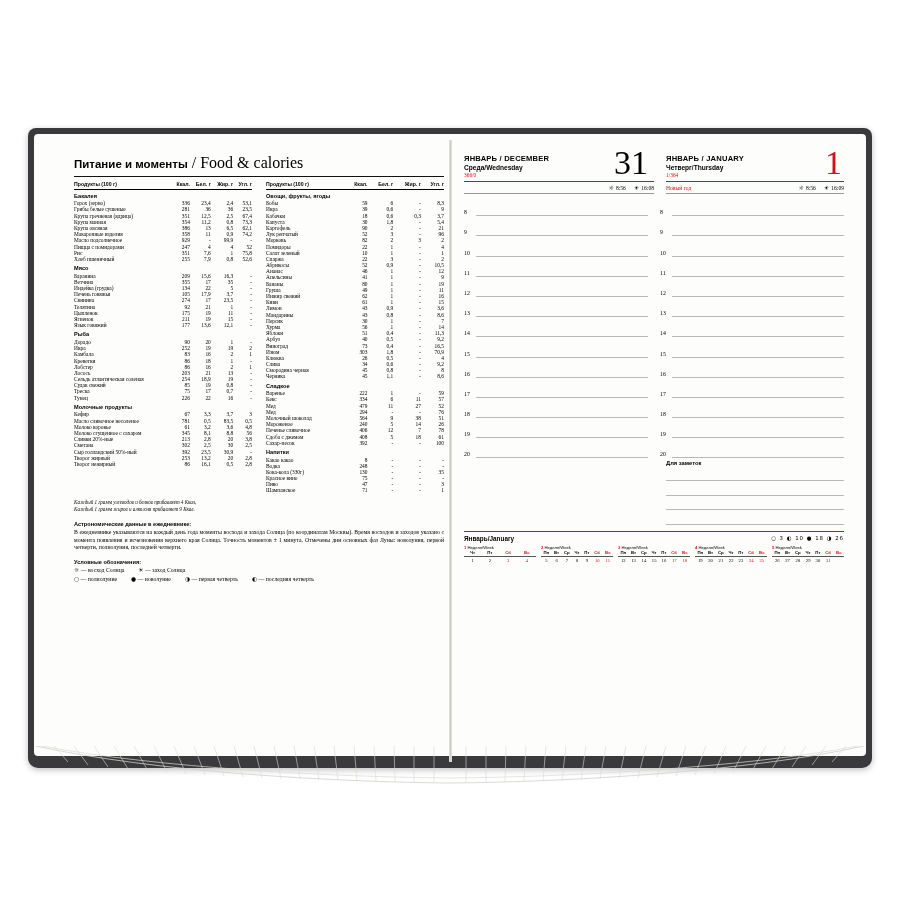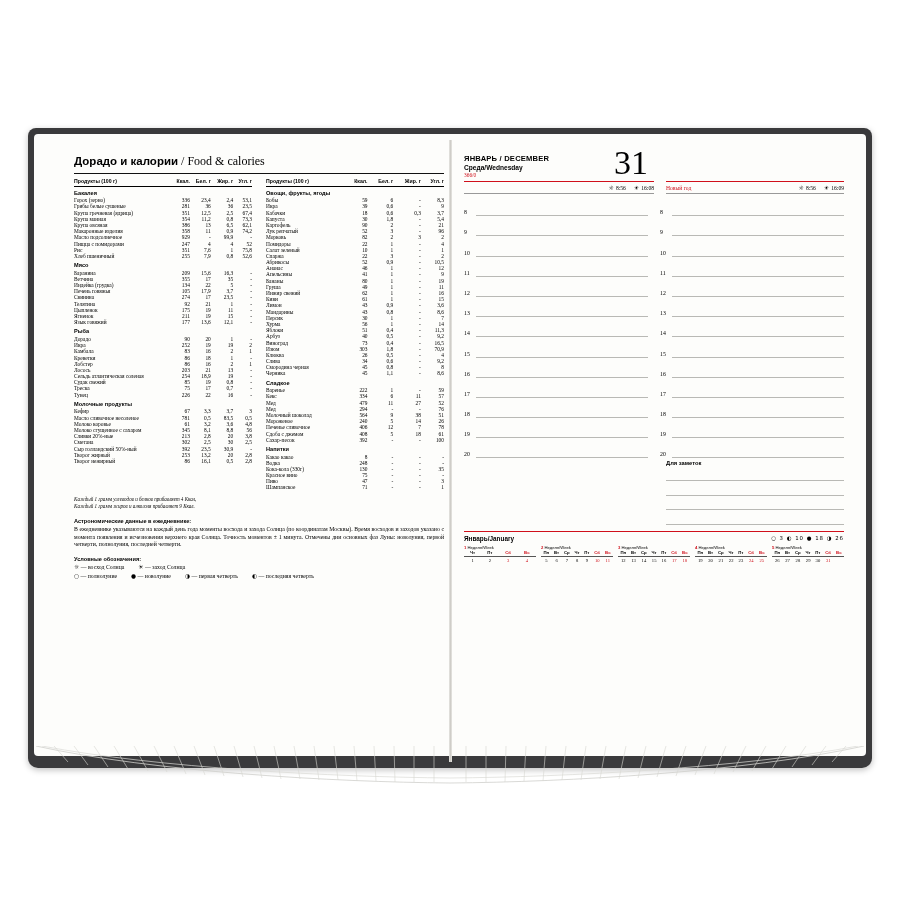--- a/index.html
+++ b/index.html
@@ -39,21 +39,21 @@
 
   
   .left {
     position:absolute; left:40px; top:20px; width:370px; height:590px;
     color:#000;
   }
   .left h1 {
     font-family:"Liberation Sans", sans-serif;
     font-size:11.5px; font-weight:bold; margin:0 0 4px 0;
   }
-  .left h1 .en { font-weight:normal; font-family:"Liberation Serif", serif; font-size:12px;}
+  .left h1 .en { font-weight:normal; font-family:"Liberation Serif", serif; font-size:16px;}
   .rule { height:1px; background:#111; margin:0 0 4px 0; }
 
   .cols { display:flex; gap:14px; }
   .col { width:178px; }
 
   table.food { width:100%; border-collapse:collapse; font-size:5.2px; line-height:1.0;}
   table.food th {
     font-family:"Liberation Sans", sans-serif;
     font-size:5.2px; font-weight:bold; text-align:right; padding:1px 0 2px 0;
     border-bottom:0.7px solid #000; white-space:nowrap;
@@ -149,21 +149,21 @@
 </head>
 <body>
 
 <div class="page">
   <div class="diary">
     <div class="paper">
       <div class="spine"></div>
 
       <div class="left">
         <h1>
-          <span>Дорадо и калории</span><span class="en"> / Food &amp; calories</span>
+          <span>Питание и моменты</span><span class="en"> / Food &amp; calories</span>
         </h1>
         <div class="rule"></div>
 
         <div class="cols">
           <div class="col">
             <table class="food">
               <thead>
                   <tr>
                 <th class="nm">Продукты (100 г)</th>
                 <th>Ккал.</th>
@@ -809,20 +809,26 @@
         </div>
       </div>
 
       <div class="right">
         <div class="rhead">
           <div class="rhalf">
             <div class="mname">ЯНВАРЬ / DECEMBER</div>
             <div class="dow">Среда/Wednesday</div>
             <div class="dcount">366/0</div>
             <div class="bignum">31</div>
+          </div>
+          <div class="rhalf r2">
+            <div class="mname">ЯНВАРЬ / JANUARY</div>
+            <div class="dow">Четверг/Thursday</div>
+            <div class="dcount">1/364</div>
+            <div class="bignum red">1</div>
           </div>
         </div>
 
         <div class="twocol">
           <div class="half">
             <div class="sunbar">
               <span class="holiday"></span>
               <span class="sun">
                   <span class="gl">☼</span>
                   <span>8:56</span>

